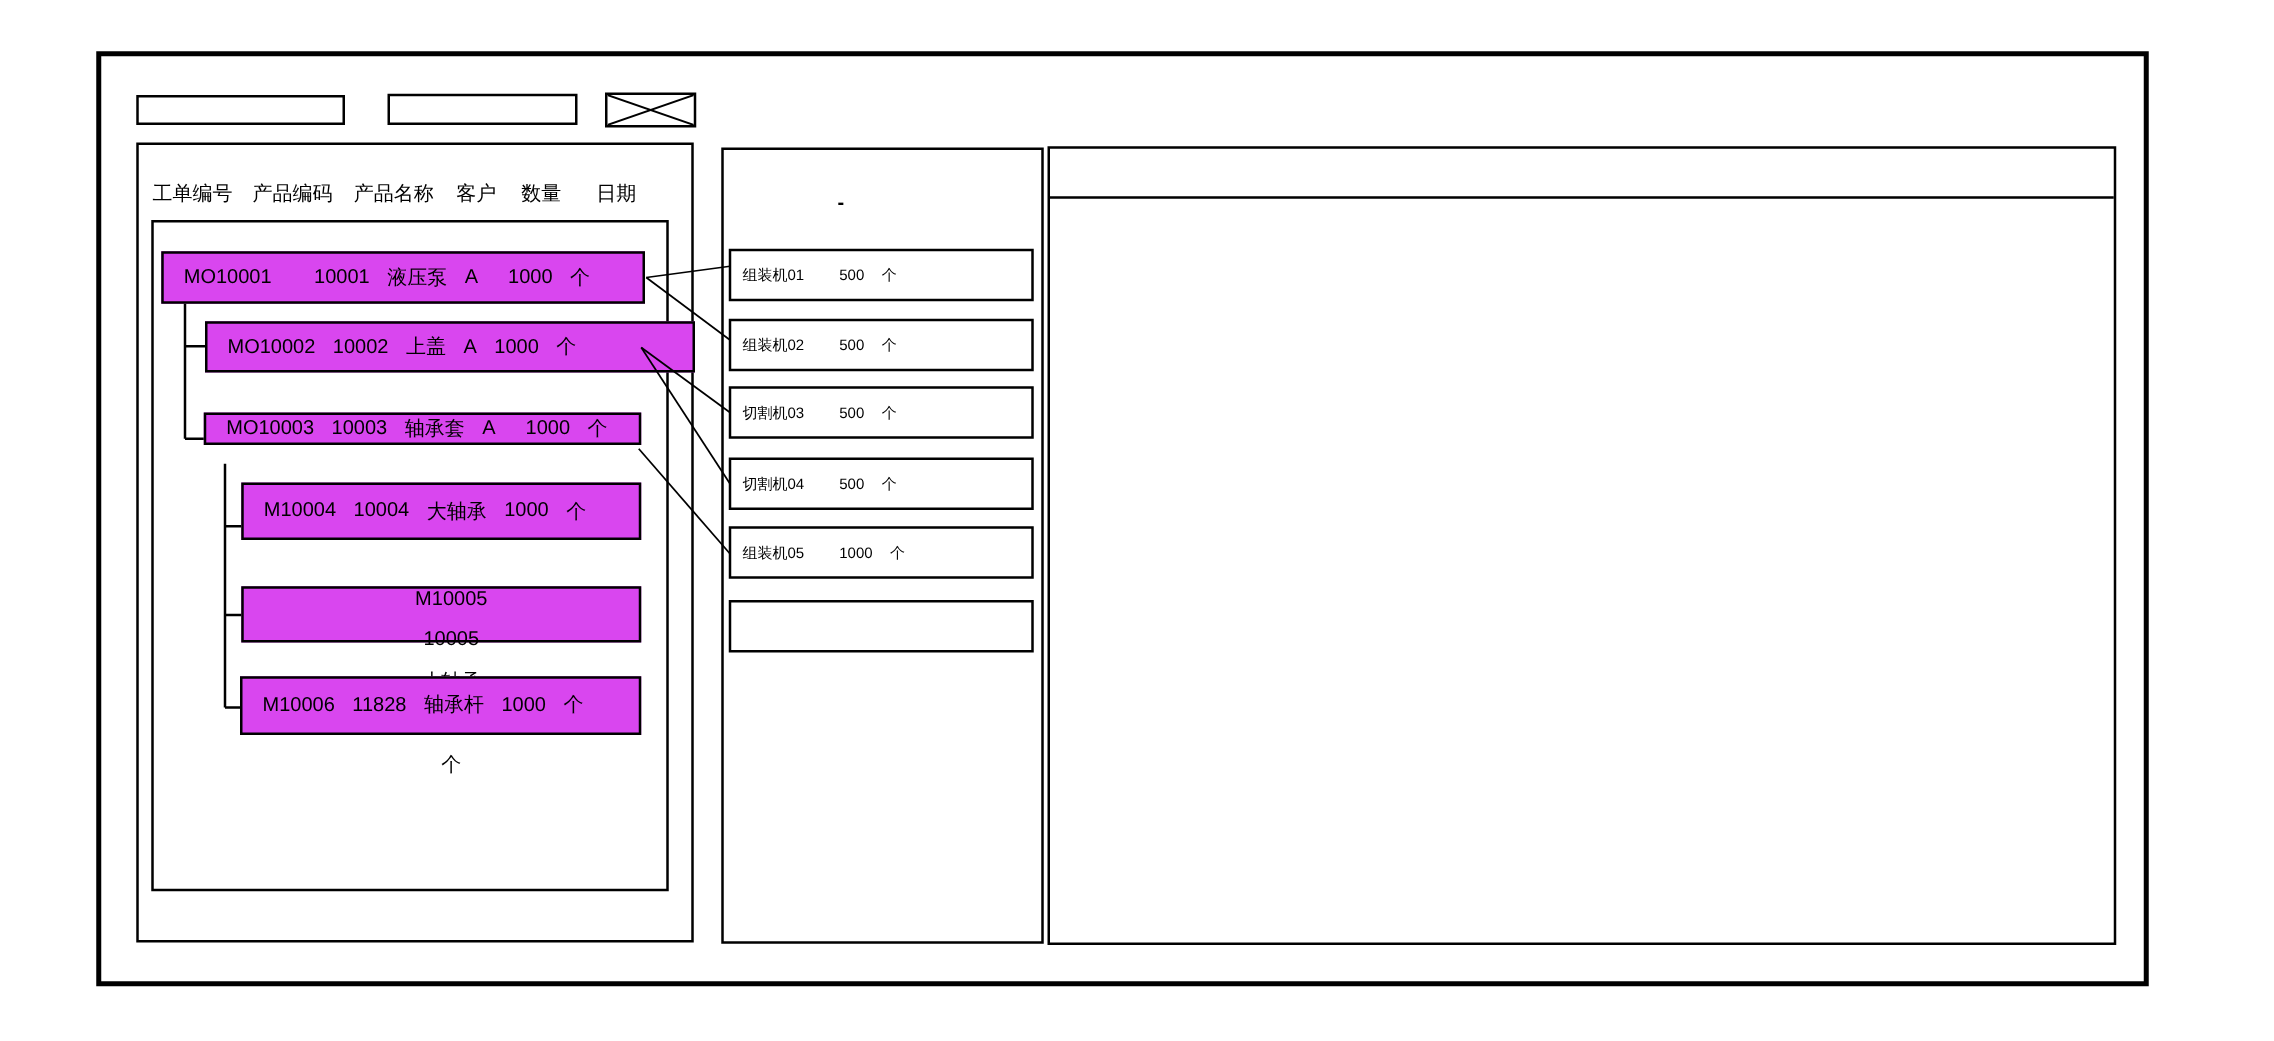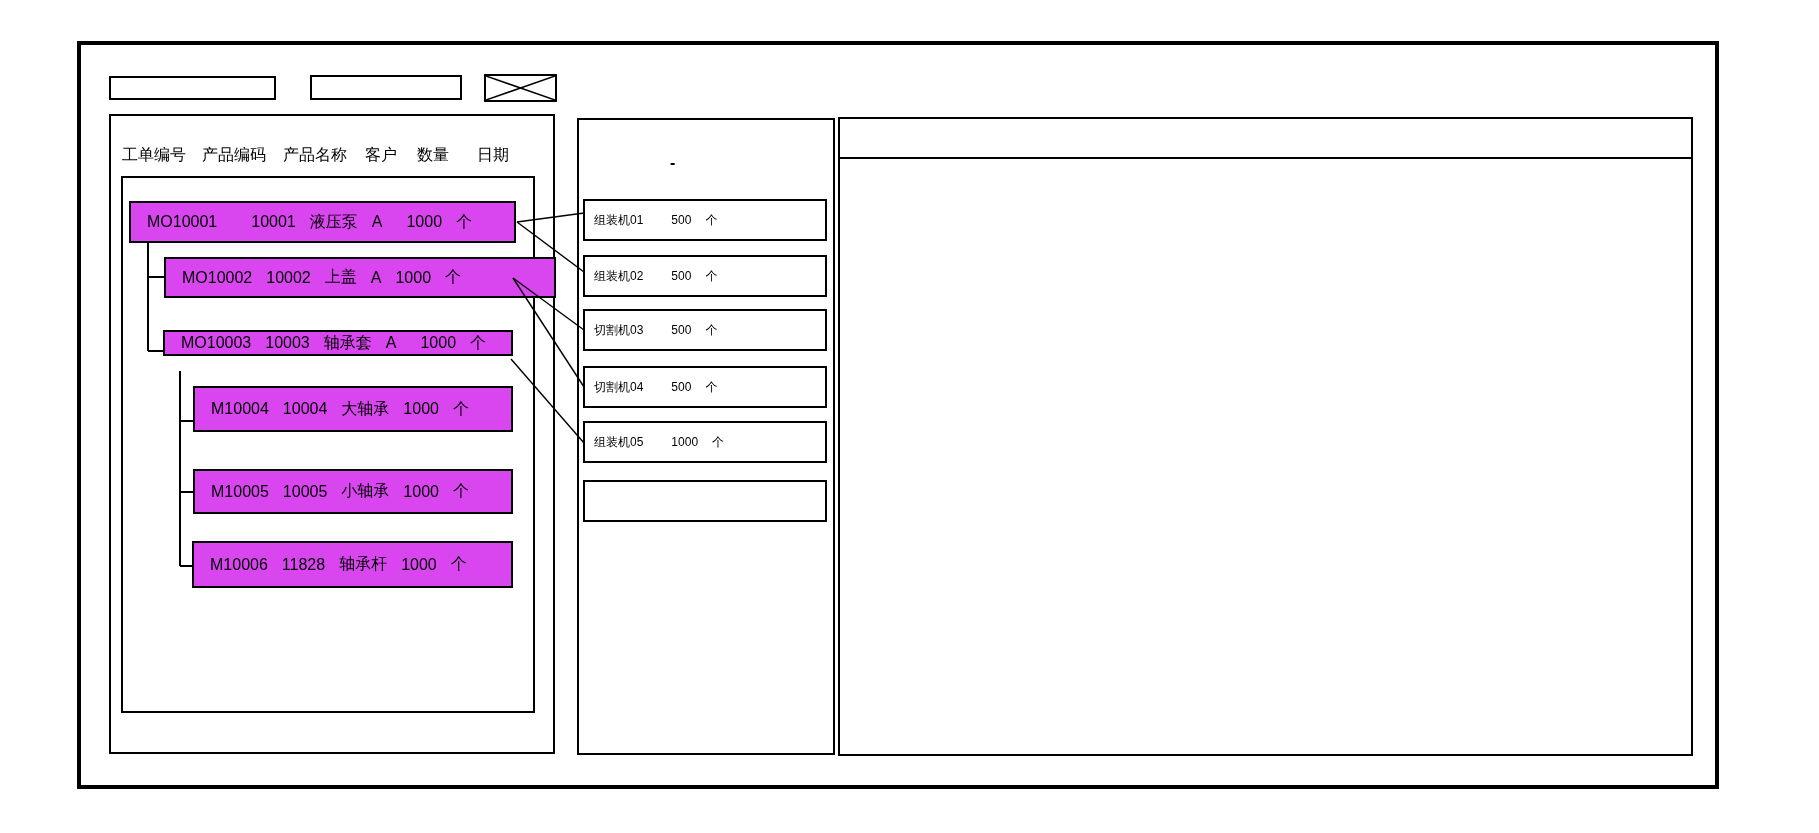--- a/index.html
+++ b/index.html
@@ -23,21 +23,21 @@
   .ch0{left:122px;font-family:Liberation Mono, monospace;} .ch1{left:202px;} .ch2{left:283px;}
   .ch3{left:365px;} .ch4{left:417px;} .ch5{left:477px;}
   .tree-box{left:121px;top:176px;width:414px;height:537px;}
   
   .trow{display:flex;align-items:center;font-size:16px;white-space:nowrap;
         border:2px solid #000;background:#d946ef;gap:14px;padding-left:16px;}
   .r1{left:129px;top:201px;width:387px;height:42px;}
   .r2{left:164px;top:257px;width:392px;height:41px;}
   .r3{left:163px;top:330px;width:350px;height:26px;}
   .r4{left:193px;top:386px;width:320px;height:46px;}
-  .r5{left:193px;top:469px;width:320px;height:45px;}
+  .r5{left:193px;top:469px;width:320px;height:45px;flex-direction:column;}
   .r6{left:192px;top:541px;width:321px;height:47px;}
   .t-code{margin-left:20px;} .t-qty{margin-left:10px;}
   
   .mid-panel{left:577px;top:118px;width:258px;height:637px;}
   .stray-mark{left:670px;top:154px;width:14px;height:18px;font-size:16px;font-weight:bold;}
   .mrow{display:flex;align-items:center;font-size:12px;white-space:nowrap;
         border:2px solid #000;background:#fff;padding-left:9px;}
   .mcol{left:583px;width:244px;height:42px;}
   .m1{top:199px;} .m2{top:255px;} .m3{top:309px;}
   .m4{top:366px;} .m5{top:421px;} .m6{top:480px;}

